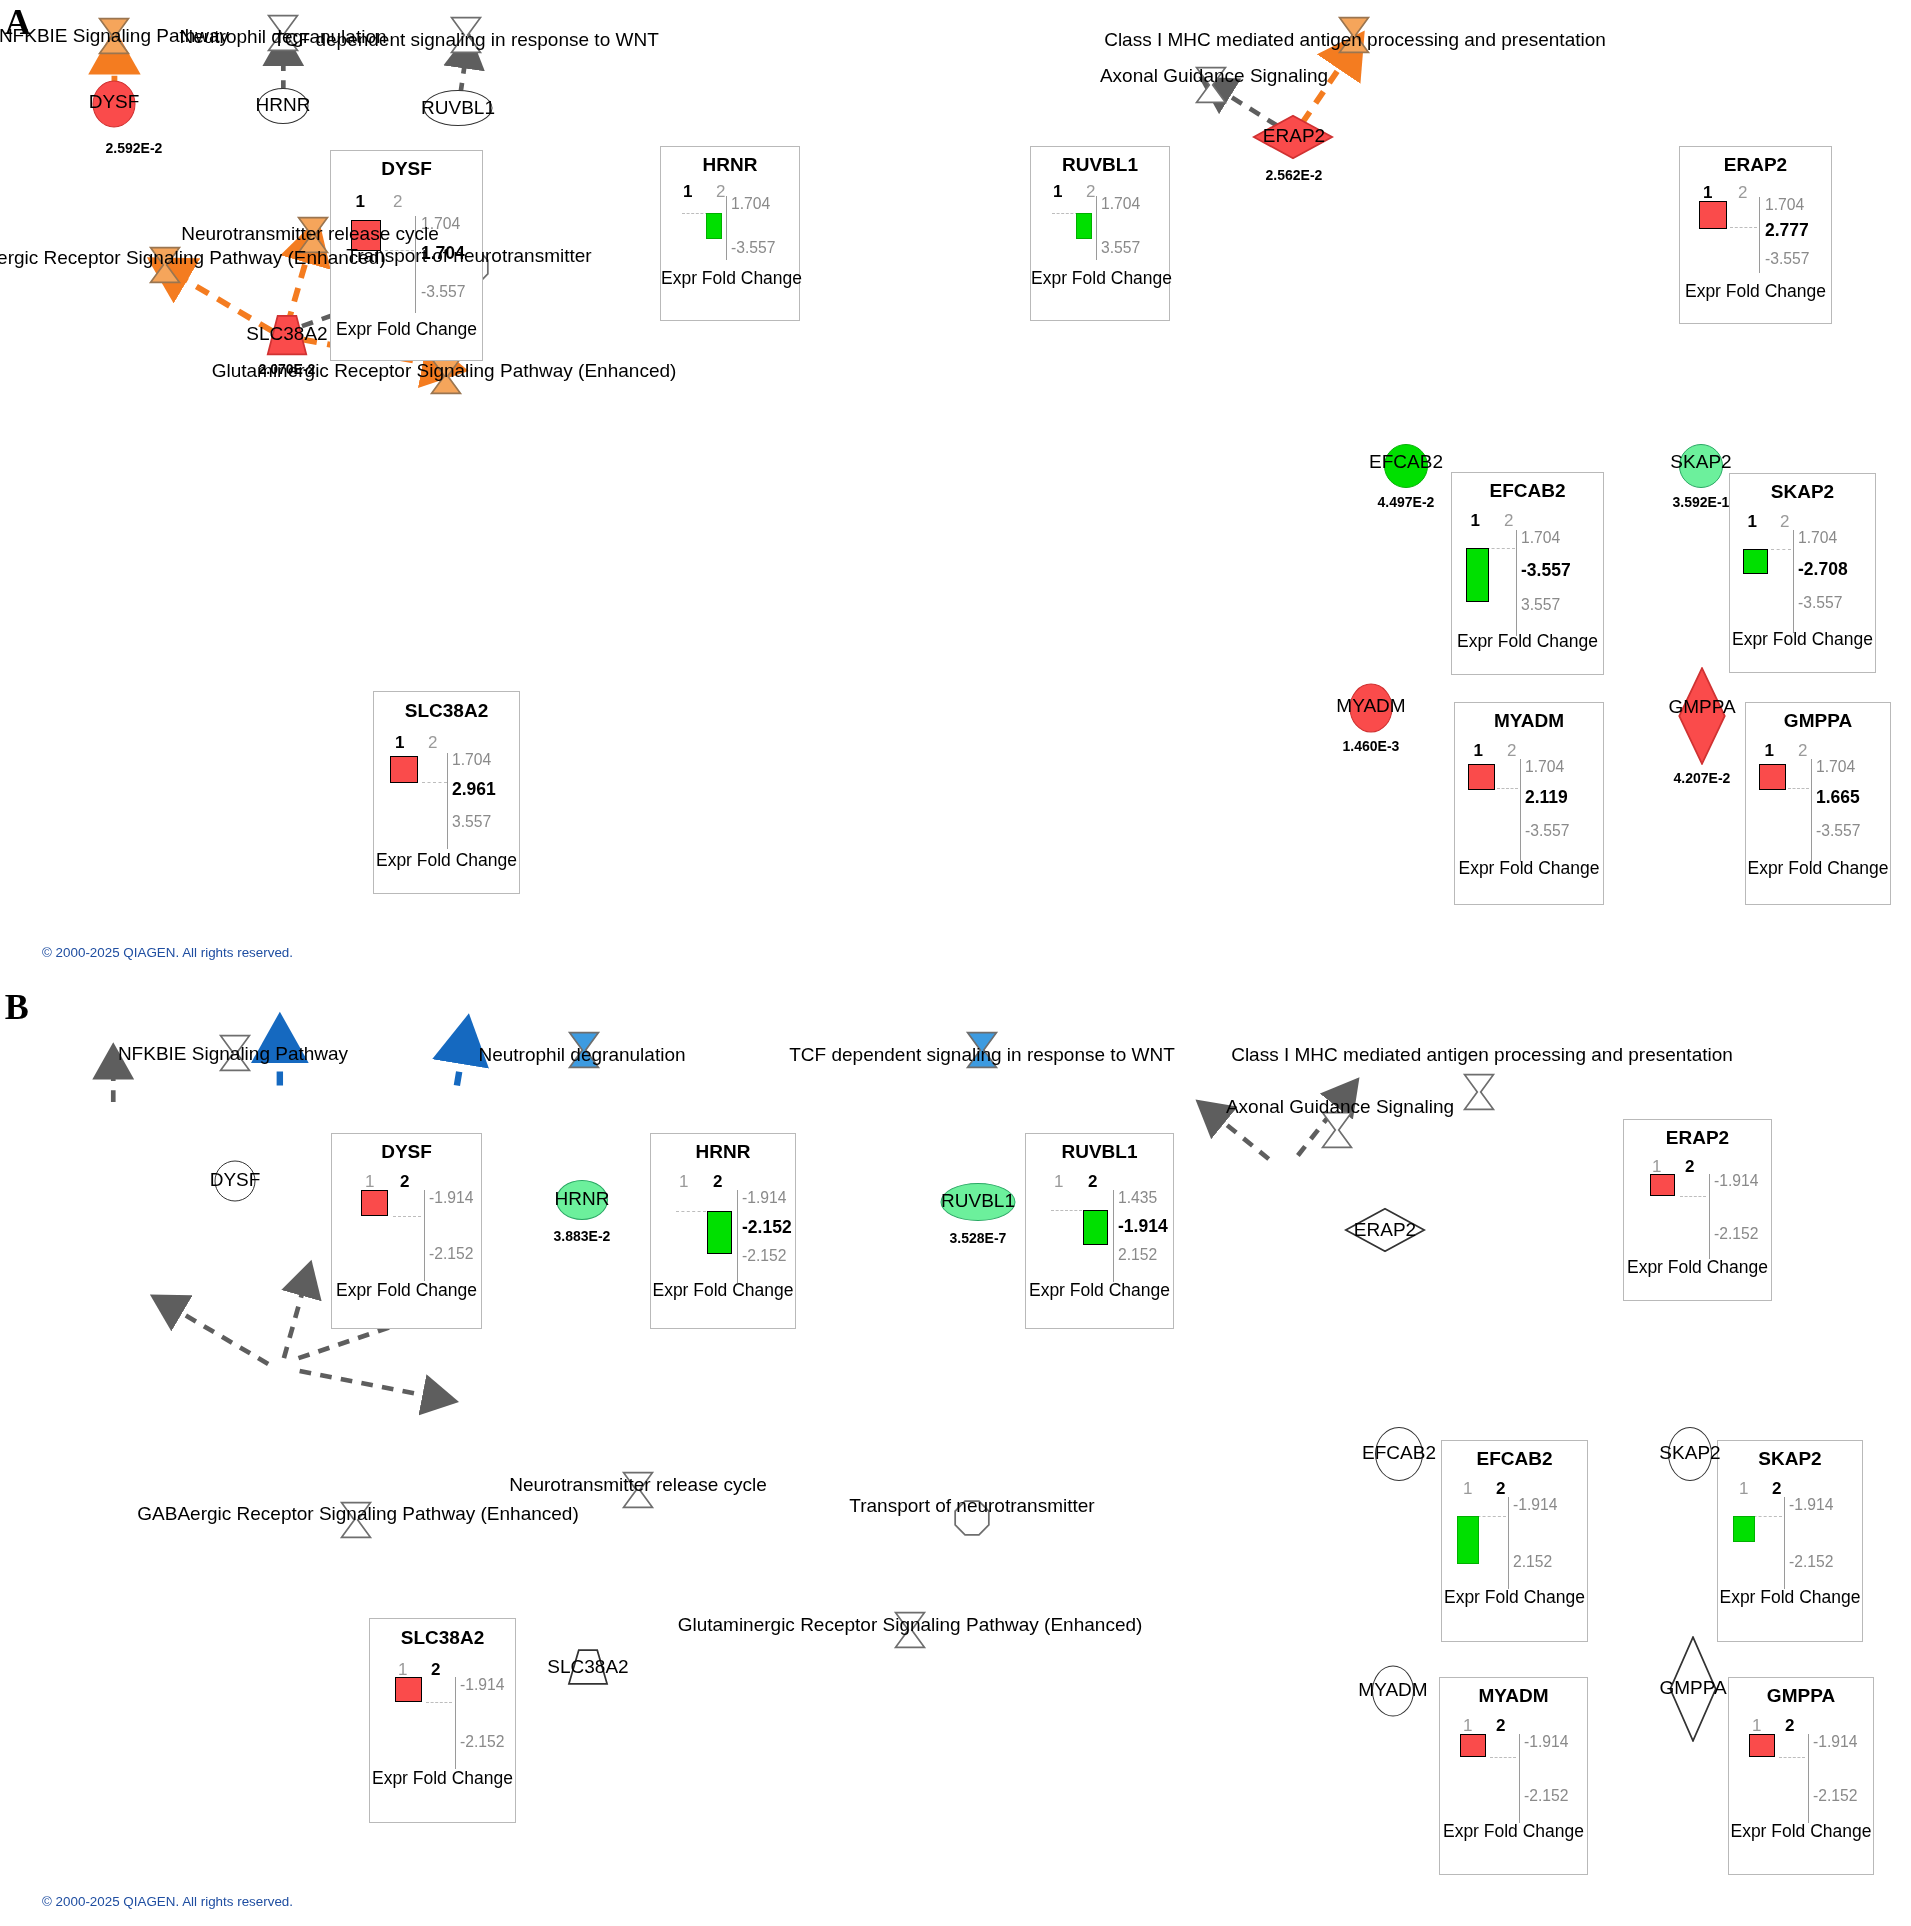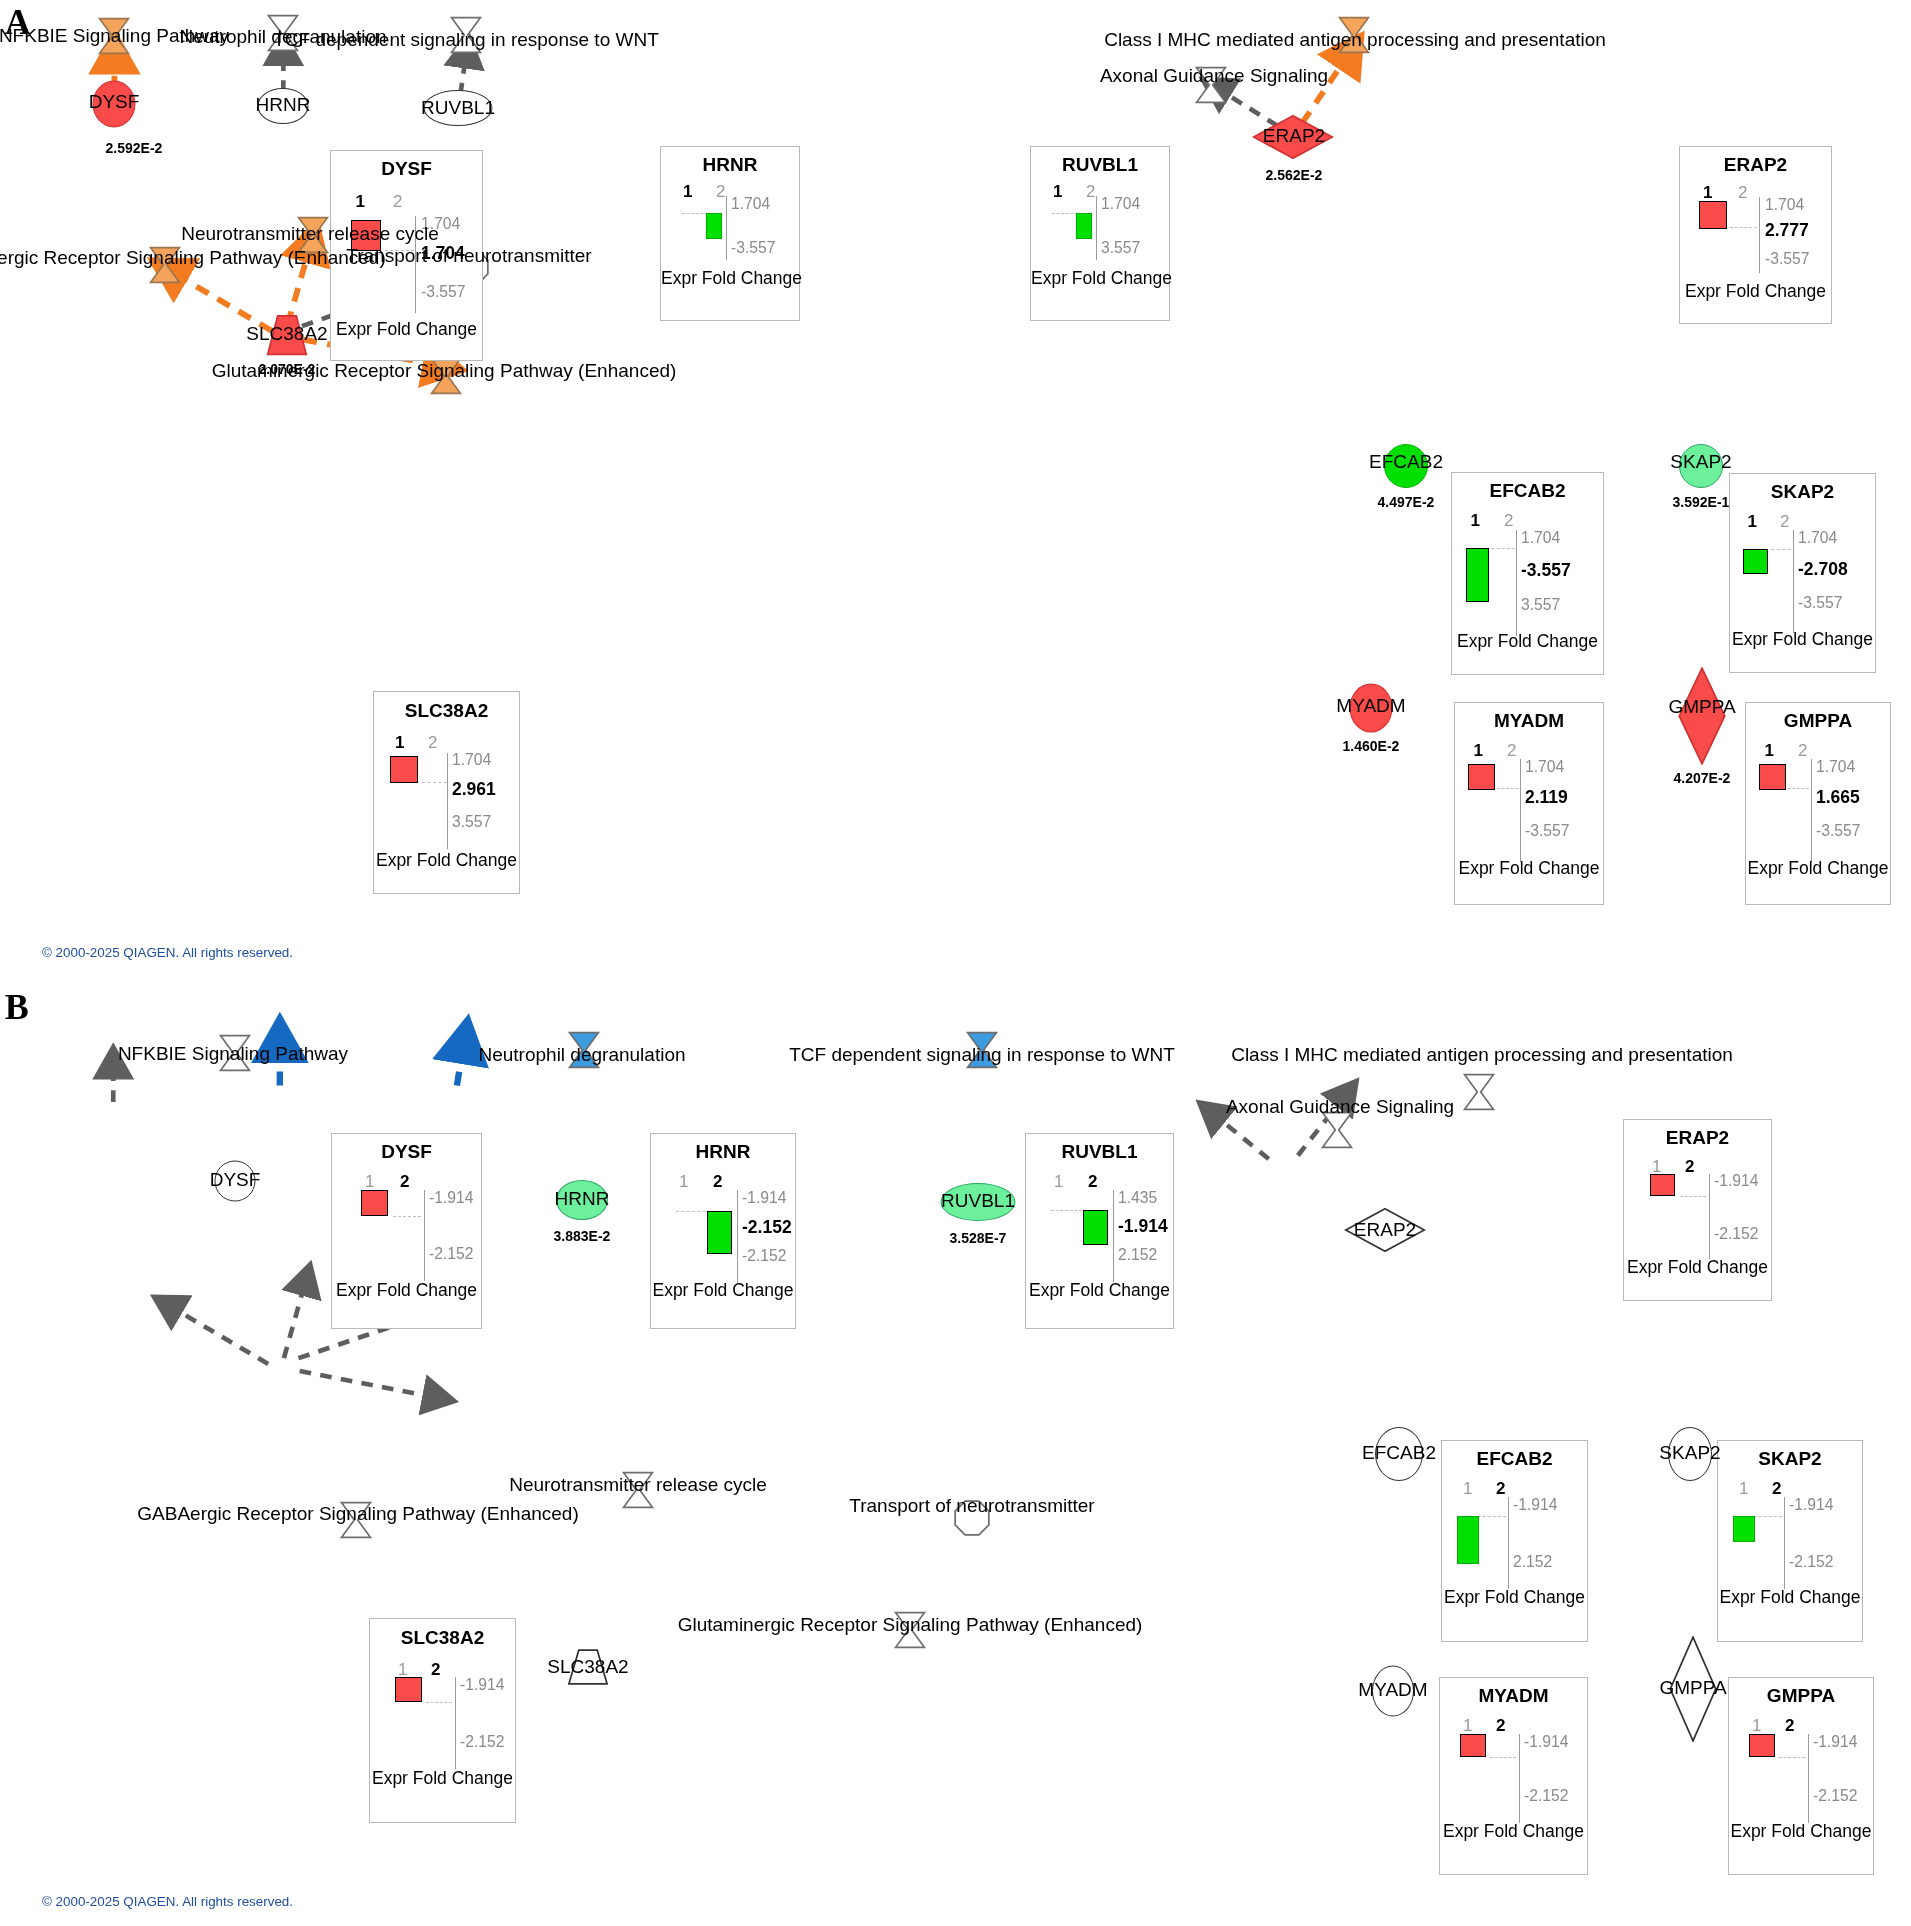--- a/index.html
+++ b/index.html
@@ -182,21 +182,21 @@
   <div class="nodelabel" style="left:1406px;top:462px;">EFCAB2</div>
   <div class="nodelabel" style="left:1701px;top:462px;">SKAP2</div>
   <div class="nodelabel" style="left:1371px;top:706px;">MYADM</div>
   <div class="nodelabel" style="left:1702px;top:707px;">GMPPA</div>
 
   <div class="pval" style="left:114px;top:140px;margin-left:20px;">2.592E-2</div>
   <div class="pval" style="left:1294px;top:167px;text-align:center;">2.562E-2</div>
   <div class="pval" style="left:287px;top:361px;">2.070E-2</div>
   <div class="pval" style="left:1406px;top:494px;">4.497E-2</div>
   <div class="pval" style="left:1701px;top:494px;">3.592E-1</div>
-  <div class="pval" style="left:1371px;top:738px;">1.460E-2</div>
+  <div class="pval" style="left:1371px;top:738px;">1.460E-3</div>
   <div class="pval" style="left:1702px;top:770px;">4.207E-2</div>
 
   <div class="legendbox" style="left:330px;top:150px;width:153px;height:211px;">
     <div class="lg-title" style="top:7px;">DYSF</div>
     <div class="lg-h1" style="left:24.5px;top:41px;font-weight:bold;color:#000;">1</div>
     <div class="lg-h2" style="left:62px;top:41px;color:#9a9a9a;">2</div>
     <div class="lg-axis" style="left:84px;top:65px;height:97px;"></div>
     <div class="lg-top" style="left:90px;top:64px;">1.704</div>
     <div class="lg-dash" style="left:54px;top:99px;width:29px;"></div>
     <div class="lg-bar" style="left:20px;top:69px;width:30px;height:31px;background:#FA4B4B;"></div>

